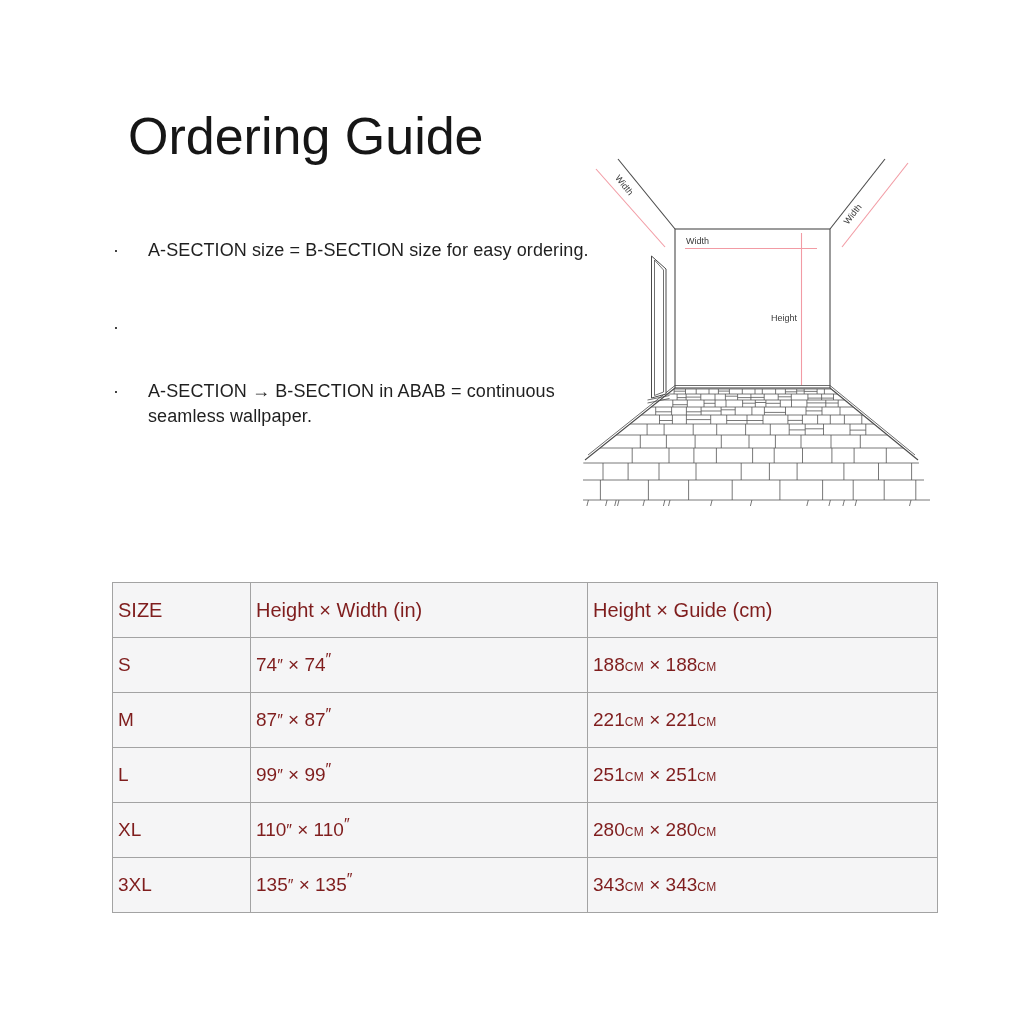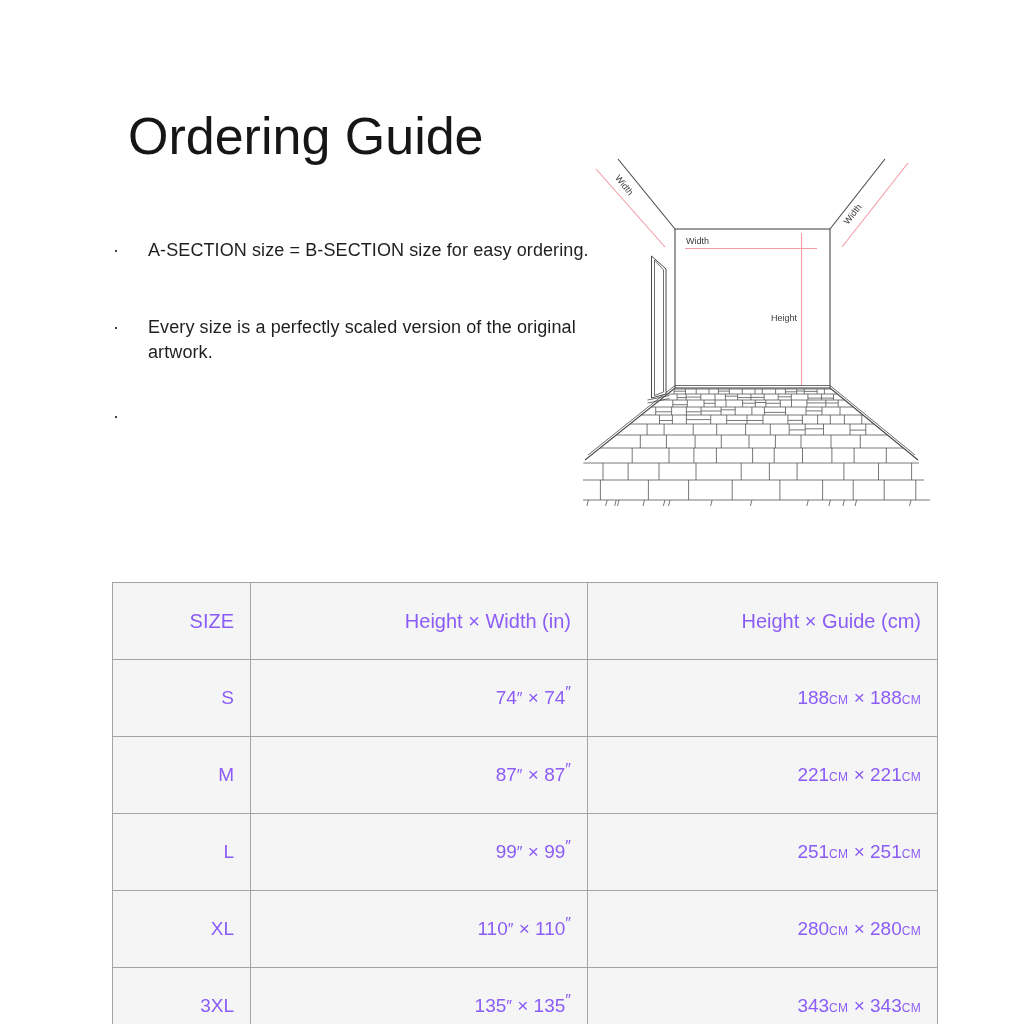--- a/index.html
+++ b/index.html
@@ -15,46 +15,46 @@
   .dot{width:18px;flex:0 0 18px;font-size:18px;line-height:25px;color:#222;}
   .btext{font-size:18px;line-height:25px;color:#1f1f1f;letter-spacing:.1px;margin-left:17px;}
 
   .illustration{position:absolute;left:575px;top:130px;width:420px;height:390px;}
   .illustration svg{display:block;width:420px;height:390px;}
   .ill-label{font-family:"Liberation Sans",sans-serif;font-size:9px;fill:#3a3a3a;}
 
   table.sizes{position:absolute;left:112px;top:582px;width:825px;
               border-collapse:collapse;table-layout:fixed;}
   table.sizes th,table.sizes td{border:1px solid #a3a3a3;background:#f5f5f6;
-              text-align:right;vertical-align:middle;height:44px;
-              color:#8b5cf6;font-weight:400;padding:16px;}
+              text-align:left;vertical-align:middle;height:44px;
+              color:#7f1d1d;font-weight:400;padding:5px;}
   table.sizes th{font-size:20px;}
   table.sizes td{font-size:19px;}
   td .u{font-size:12px;letter-spacing:.3px;}
   td .pr{font-size:16px;}
   td .pr.hi{display:inline-block;transform:translateY(-6px);}
 </style>
 </head>
 <body>
 
 <div class="page">
 
   <div class="title">Ordering Guide</div>
 
   <div class="bullets">
       <div class="bullet">
         <span class="dot">·</span>
         <span class="btext">A-SECTION size = B-SECTION size for easy ordering.</span>
       </div>
       <div class="bullet">
         <span class="dot">·</span>
-        <span class="btext">Every size is a perfectly scaled version of the original<br>artwork.</span>
       </div>
       <div class="bullet">
         <span class="dot">·</span>
+        <span class="btext">A-SECTION → B-SECTION in ABAB = continuous<br>seamless wallpaper.</span>
       </div>
     </div>
 
   <div class="illustration">
     <svg viewBox="0 0 420 390" xmlns="http://www.w3.org/2000/svg">
 
       <g stroke="#4a4a4a" stroke-width="1.1" fill="none">
         <line x1="100" y1="99" x2="43" y2="29"></line>
         <line x1="255" y1="99" x2="310" y2="29"></line>
 

